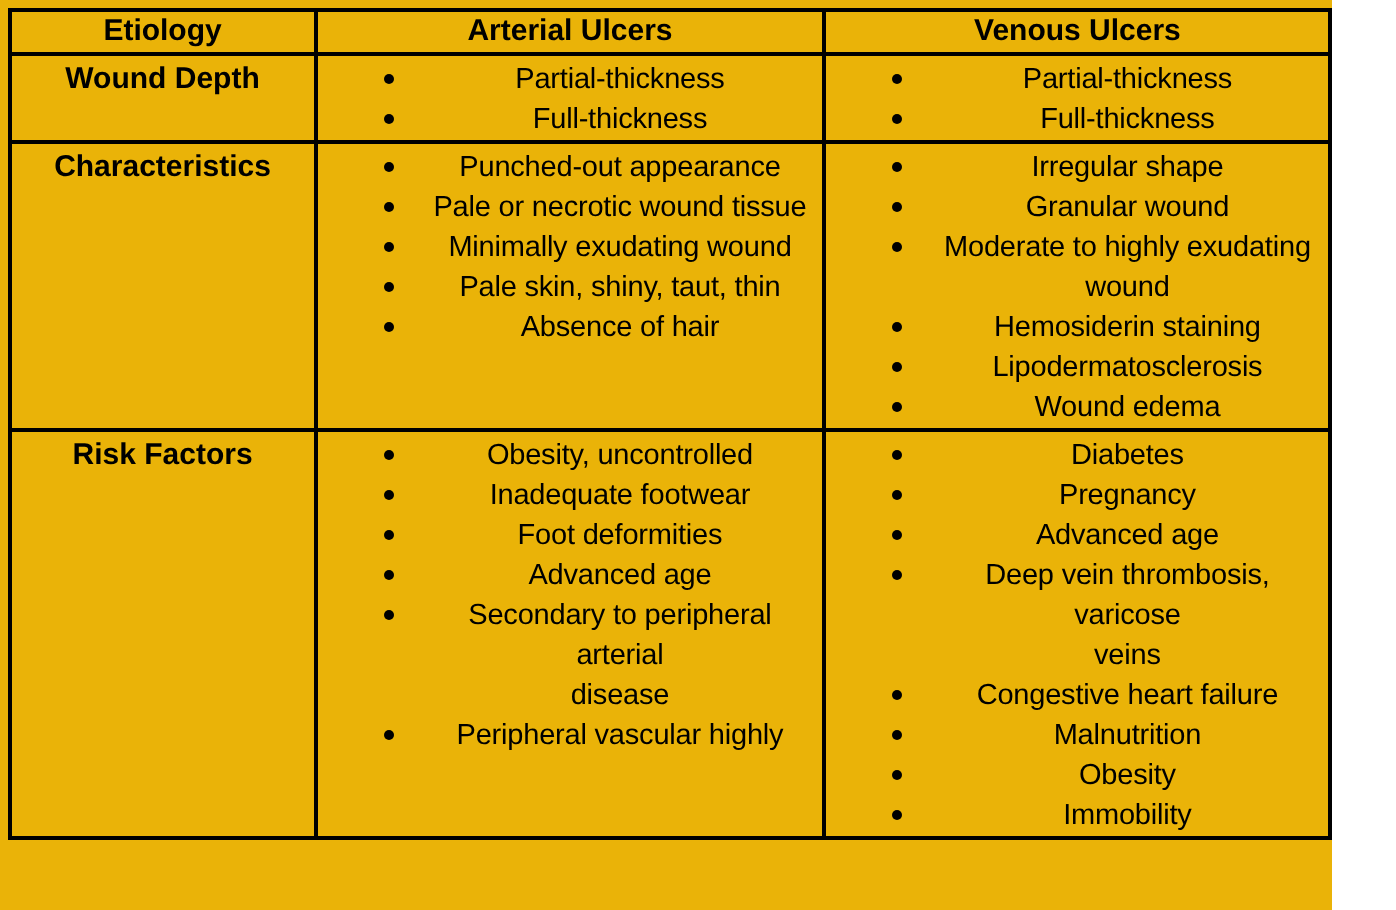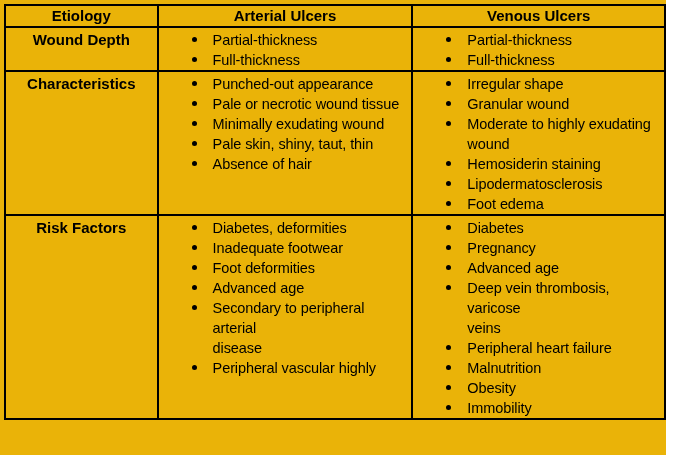--- a/index.html
+++ b/index.html
@@ -22,20 +22,21 @@
     top: 4px;
     border-collapse: collapse;
     table-layout: fixed;
   }
   .comparison th,
   .comparison td {
     border: 2px solid #000000;
     vertical-align: top;
     padding: 0;
     overflow: hidden;
+    text-align: center;
   }
   .comparison th {
     height: 19px;
     font-size: 15px;
     font-weight: bold;
     text-align: center;
     padding-top: 1px;
     line-height: 18px;
   }
   td.label-cell {
@@ -119,45 +120,45 @@
             </ul>
         </td>
         <td>
           <ul class="bullets">
               <li>Irregular shape</li>
               <li>Granular wound</li>
               <li>Moderate to highly exudating
 wound</li>
               <li>Hemosiderin staining</li>
               <li>Lipodermatosclerosis</li>
-              <li>Foot edema</li>
+              <li>Wound edema</li>
             </ul>
         </td>
       </tr>
       <tr class="r-risk">
         <td class="label-cell">Risk Factors</td>
         <td>
           <ul class="bullets">
-              <li>Diabetes, deformities</li>
+              <li>Obesity, uncontrolled</li>
               <li>Inadequate footwear</li>
               <li>Foot deformities</li>
               <li>Advanced age</li>
               <li>Secondary to peripheral arterial
 disease</li>
               <li>Peripheral vascular highly</li>
             </ul>
         </td>
         <td>
           <ul class="bullets">
               <li>Diabetes</li>
               <li>Pregnancy</li>
               <li>Advanced age</li>
               <li>Deep vein thrombosis, varicose
 veins</li>
-              <li>Peripheral heart failure</li>
+              <li>Congestive heart failure</li>
               <li>Malnutrition</li>
               <li>Obesity</li>
               <li>Immobility</li>
             </ul>
         </td>
       </tr>
     </tbody>
   </table>
 </div>
 

